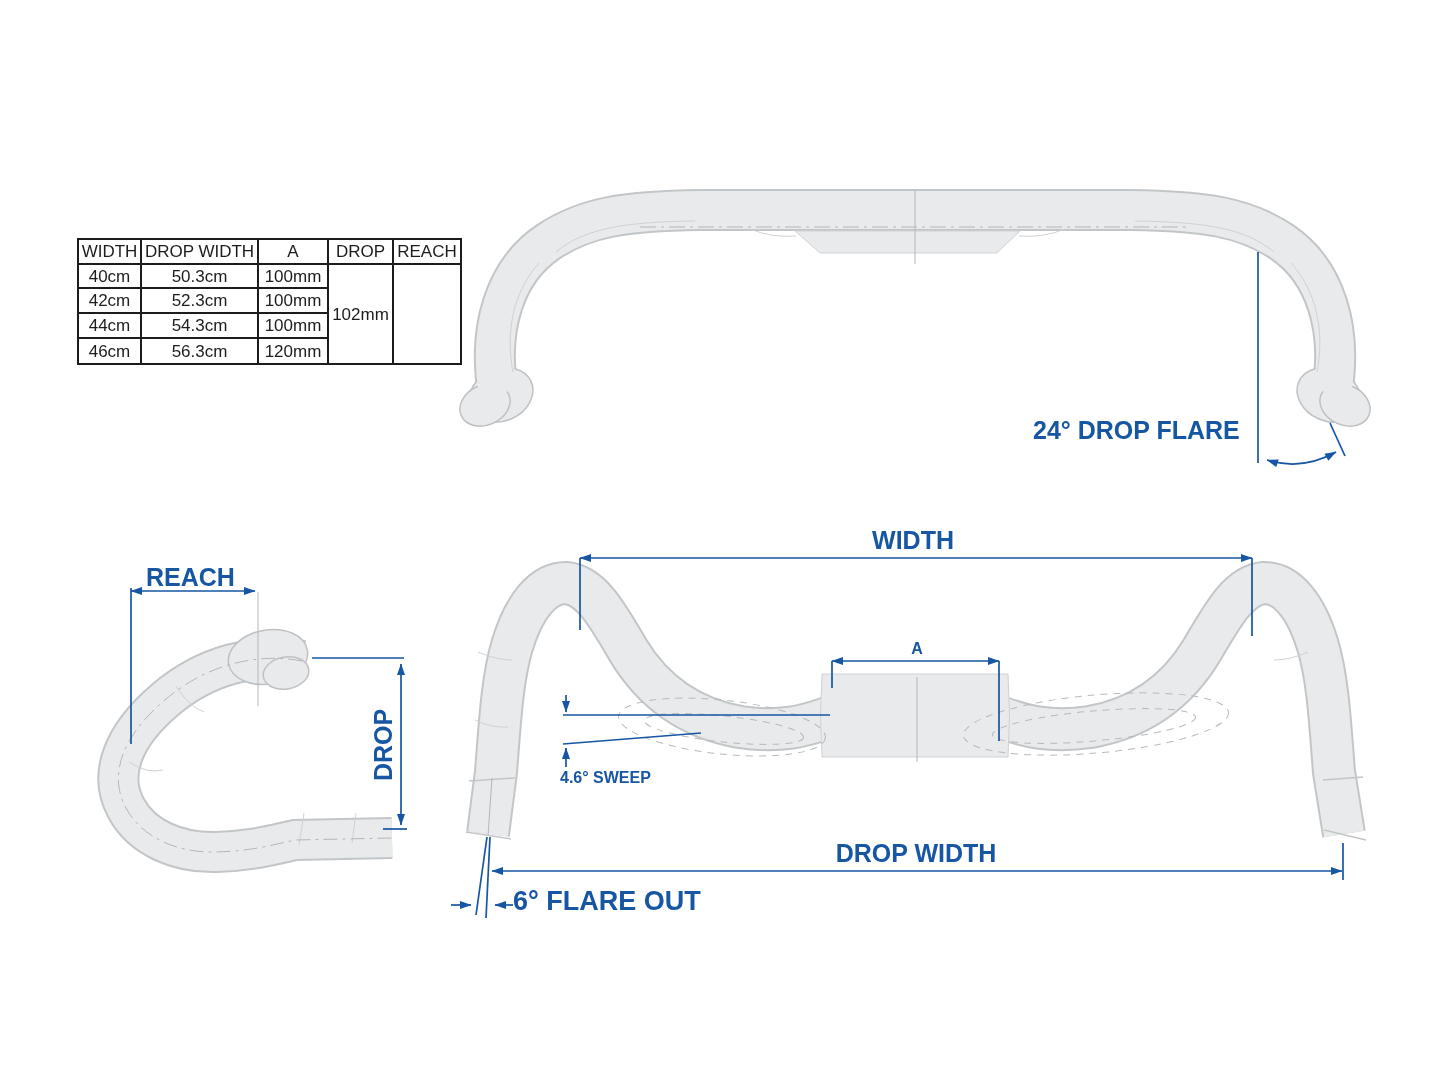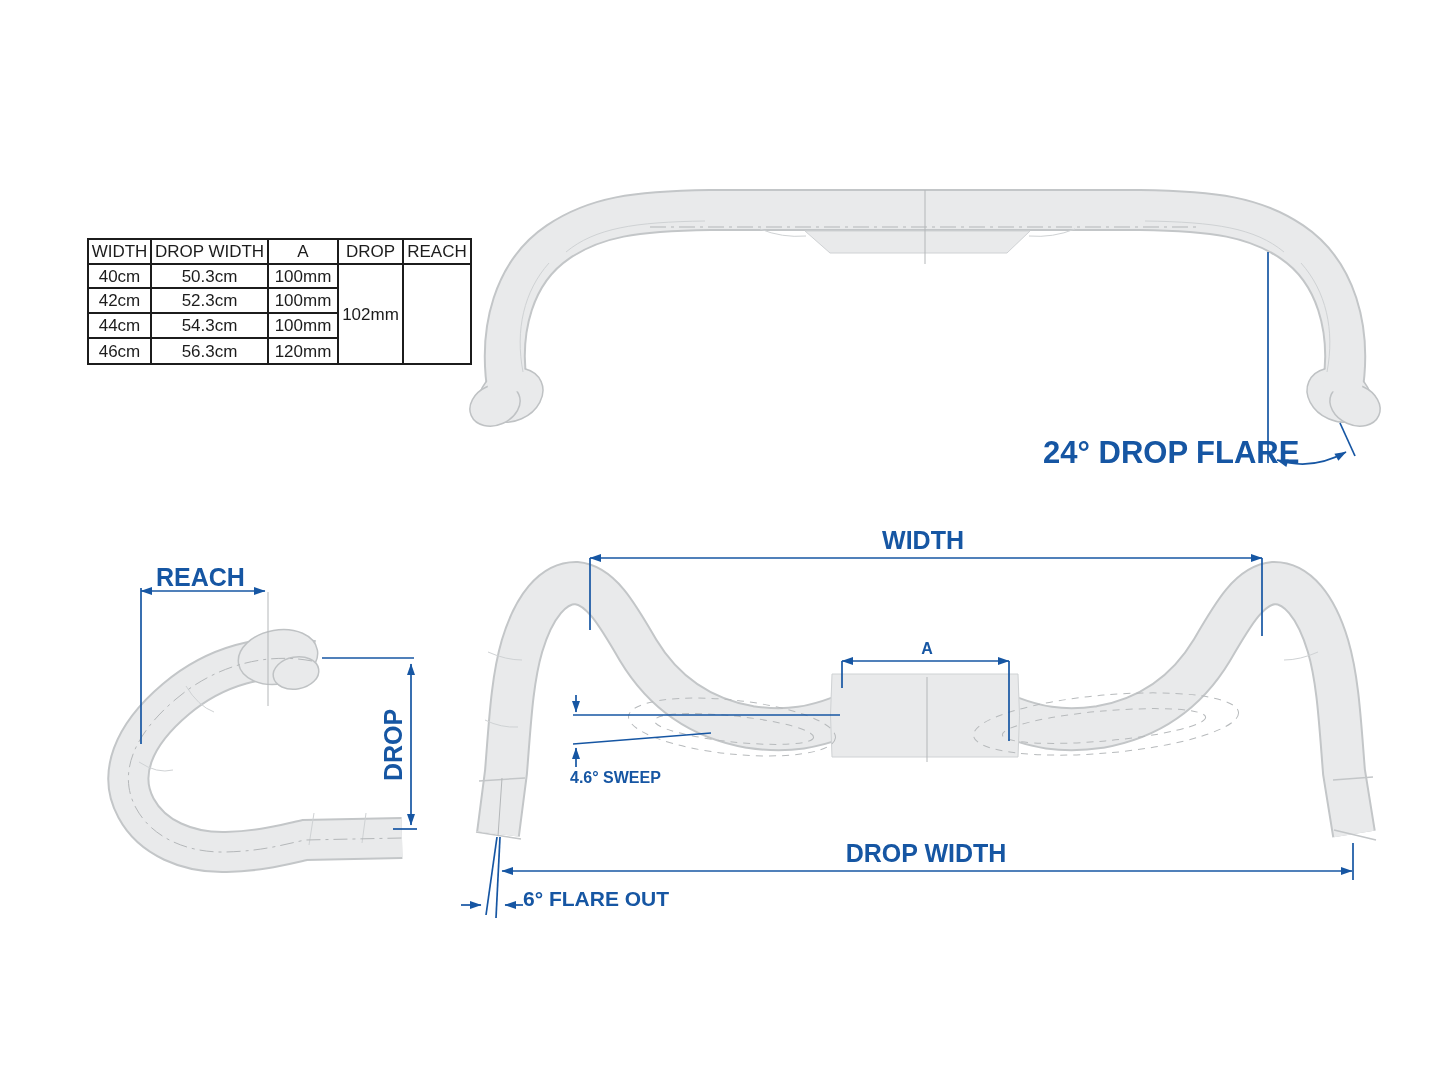--- a/index.html
+++ b/index.html
@@ -1,21 +1,21 @@
 <!DOCTYPE html>
 <html><head>
 <meta charset="utf-8">
 <style>
   :root{ --blue:#1656A3; --ink:#1c1c1c; }
   html,body{margin:0;padding:0;}
   body{
     width:1445px;height:1084px;background:#ffffff;position:relative;overflow:hidden;
     font-family:"Liberation Sans", sans-serif;
   }
-  .canvas{position:absolute;inset:0;margin-left:10px;}
+  .canvas{position:absolute;inset:0;}
   
   .spec-table{
     position:absolute;left:77px;top:238px;
     display:grid;
     grid-template-columns:63px 117px 70px 65px 66px;
     grid-template-rows:25px 24px 25px 25px 24px;
     border:2px solid var(--ink);
     background:#fff;color:var(--ink);
     font-size:17px;line-height:1;
   }
@@ -179,29 +179,29 @@
       <line x1="1343" y1="843" x2="1343" y2="880"></line>
     </g>
     <g class="blue">
       <line x1="490" y1="837" x2="486" y2="918"></line>
       <line x1="487" y1="837" x2="476" y2="915"></line>
       <line x1="451" y1="905" x2="471" y2="905" marker-end="url(#arF)"></line>
       <line x1="513" y1="905" x2="495" y2="905" marker-end="url(#arF)"></line>
     </g>
   </svg>
 
-  <div class="lbl" style="left:1033px;top:437px;font-size:31px">24° DROP FLARE</div>
+  <div class="lbl" style="left:1033px;top:418px;font-size:25px">24° DROP FLARE</div>
 
   <div class="lbl" style="left:146px;top:565px;font-size:25px">REACH</div>
 
   <div class="lbl" style="left:348px;top:710px;width:70px;height:70px;display:flex;align-items:center;justify-content:center;font-size:25px;transform:rotate(-90deg)">DROP</div>
 
   <div class="lbl" style="left:838px;top:528px;width:150px;text-align:center;font-size:25px">WIDTH</div>
 
   <div class="lbl" style="left:889px;top:641px;width:56px;text-align:center;font-size:16px">A</div>
 
   <div class="lbl" style="left:560px;top:770px;font-size:16px">4.6° SWEEP</div>
 
   <div class="lbl" style="left:826px;top:841px;width:180px;text-align:center;font-size:25px">DROP WIDTH</div>
 
-  <div class="lbl" style="left:513px;top:888px;font-size:21px">6° FLARE OUT</div>
+  <div class="lbl" style="left:513px;top:888px;font-size:27px">6° FLARE OUT</div>
 
 </div>
 
 </body></html>

